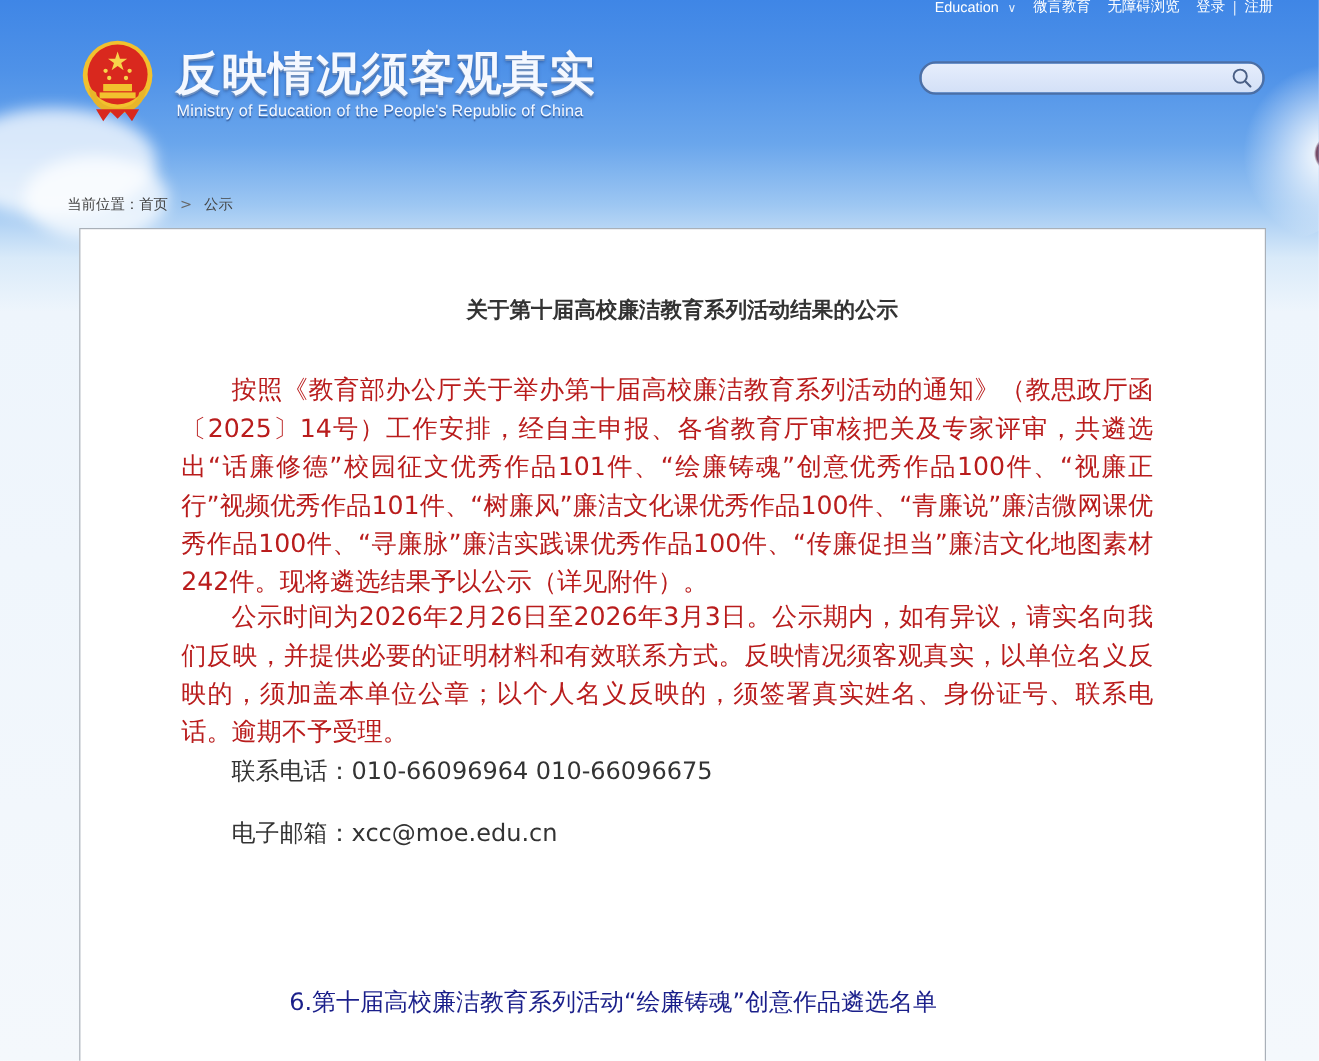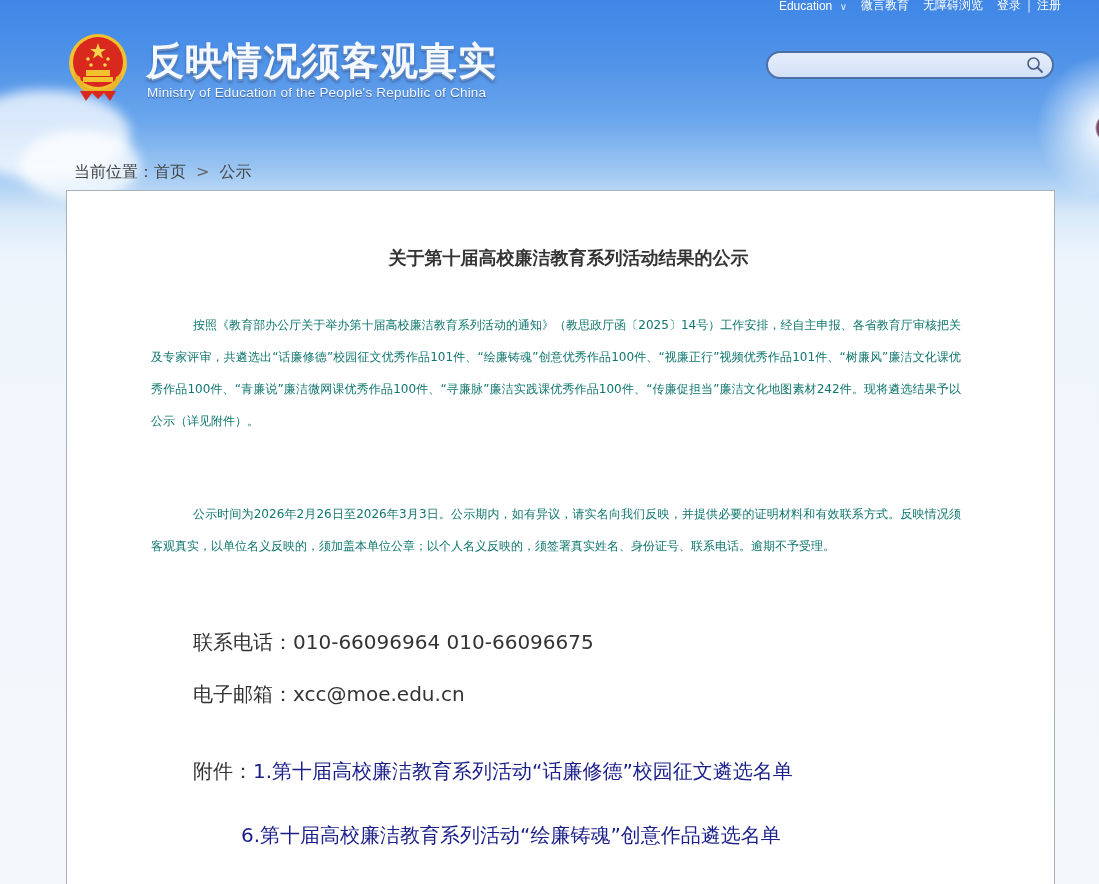--- a/index.html
+++ b/index.html
@@ -27,32 +27,32 @@
   .site-subtitle {
     position: absolute; left: 147px; top: 85px; font-size: 13.5px; color: #f4f8ff;
     font-family: "Liberation Sans", sans-serif; text-shadow: 0 1px 1px rgba(30,60,120,0.7); letter-spacing: 0.2px;
   }
   .search-box {
     position: absolute; left: 766px; top: 51px; width: 288px; height: 28px; border-radius: 15px;
     background: linear-gradient(180deg, #e6eefc, #d3e0f7); border: 2px solid #4b6fa6; box-sizing: border-box;
   }
   .search-box input { border: none; background: transparent; width: 240px; height: 24px; margin-left: 12px; outline: none; font-size: 13px; }
   .search-icon { position: absolute; right: 8px; top: 3px; width: 18px; height: 18px; }
-  .breadcrumb { position: absolute; left: 74px; top: 162px; font-size: 16px; color: #444; }
+  .breadcrumb { position: absolute; left: 56px; top: 162px; font-size: 12px; color: #444; }
   .breadcrumb span { cursor: default; }
   .breadcrumb .crumb-link { cursor: pointer; }
   .breadcrumb .gt { margin: 0 10px; color: #666; }
   .panel {
     position: absolute; left: 66px; top: 190px; width: 989px; height: 720px; background: #fff;
     border: 1px solid #a9b0b8; box-sizing: border-box;
   }
   .article-title {
     position: absolute; left: 16px; right: 0; top: 55px; text-align: center; font-size: 18px; font-weight: bold; color: #333;
   }
-  .body-text { position: absolute; left: 84px; width: 810px; font-size: 12px; color: #0f766e; line-height: 32px; text-align: justify; }
+  .body-text { position: absolute; left: 84px; width: 810px; font-size: 21px; color: #b91c1c; line-height: 32px; text-align: justify; }
   .p1 { top: 118px; text-indent: 42px; }
   .p2 { top: 307px; text-indent: 42px; }
   .line { position: absolute; left: 126px; font-size: 20px; color: #333; white-space: nowrap; }
   .line a { color: #1a1f8a; text-decoration: none; cursor: pointer; }
   .contact-phone { top: 438px; }
   .contact-email { top: 490px; }
   .attach-1 { top: 567px; }
   .attach-2 { top: 631px; left: 174px; }
 </style>
 </head>
@@ -114,20 +114,17 @@
   <div class="body-text p2">公示时间为2026年2月26日至2026年3月3日。公示期内，如有异议，请实名向我们反映，并提供必要的证明材料和有效联系方式。反映情况须客观真实，以单位名义反映的，须加盖本单位公章；以个人名义反映的，须签署真实姓名、身份证号、联系电话。逾期不予受理。</div>
 
   <div class="line contact-phone">
     <span>联系电话：</span><span>010-66096964 010-66096675</span>
   </div>
 
   <div class="line contact-email">
     <span>电子邮箱：</span><span>xcc@moe.edu.cn</span>
   </div>
 
-  <div class="line attach-1">
-    <span>附件：</span><a>1.第十届高校廉洁教育系列活动“话廉修德”校园征文遴选名单</a>
-  </div>
 
   <div class="line attach-2">
     <a>6.第十届高校廉洁教育系列活动“绘廉铸魂”创意作品遴选名单</a>
   </div>
 </div>
 
 </body></html>

